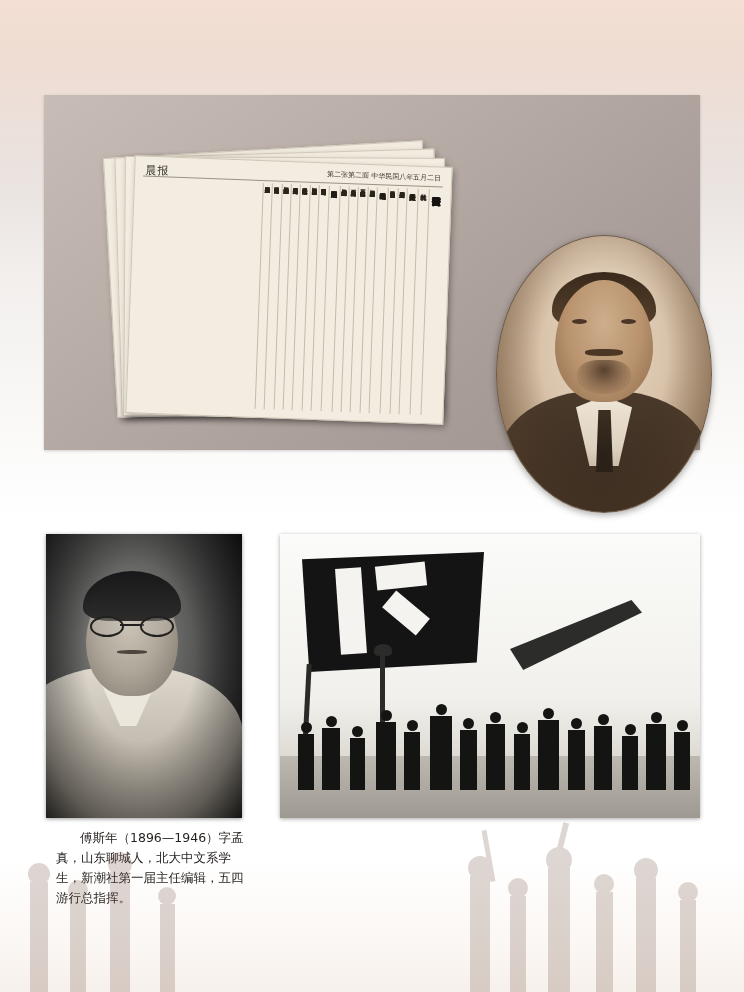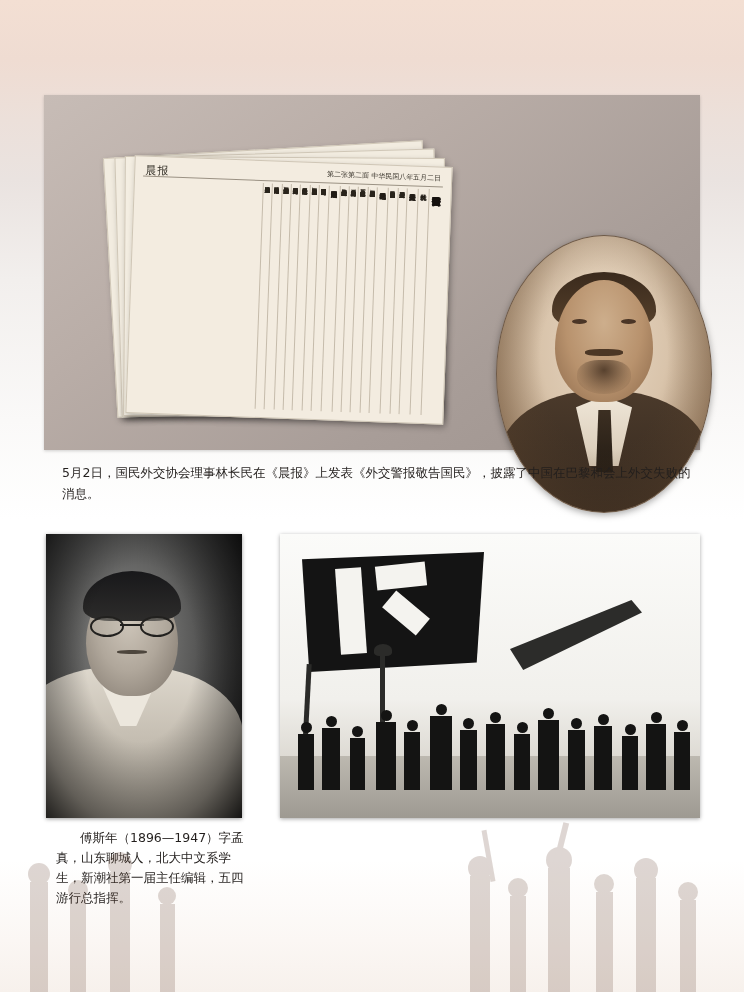--- a/index.html
+++ b/index.html
@@ -470,21 +470,20 @@
       <div class="hair"></div>
       <div class="head"></div>
       <div class="eye l"></div>
       <div class="eye r"></div>
       <div class="mous"></div>
       <div class="beard"></div>
       <div class="vignette"></div>
     </div>
   </div>
 
-  <div class="caption caption-top">5月2日，国民外交协会理事林长民在《晨报》上发表《外交警报敬告国民》，披露了中国在巴黎和会上外交失败的消息。</div>
 
   <div class="photo-fu">
     <div class="bg"></div>
     <div class="f-body"></div>
     <div class="collar"></div>
     <div class="f-head"></div>
     <div class="f-hair"></div>
     <div class="glasses">
       <div class="lens l"></div>
       <div class="bridge"></div>
@@ -547,21 +546,21 @@
         </div>
       <div class="fig" style="left:366px; width:20px; height:66px;">
           <span class="h"></span>
         </div>
       <div class="fig" style="left:394px; width:16px; height:58px;">
           <span class="h"></span>
         </div>
     </div>
   </div>
 
-  <div class="caption caption-fu">傅斯年（1896—1947）字孟真，山东聊城人，北大中文系学生，新潮社第一届主任编辑，五四游行总指挥。</div>
+  <div class="caption caption-fu">傅斯年（1896—1946）字孟真，山东聊城人，北大中文系学生，新潮社第一届主任编辑，五四游行总指挥。</div>
 
   <svg class="bottom-texture" viewBox="0 0 744 180" preserveAspectRatio="none">
     <g fill="#6b4a3a">
       <rect x="30" y="70" width="18" height="110"></rect>
         <circle cx="39" cy="62" r="11"></circle>
       <rect x="70" y="86" width="16" height="94"></rect>
         <circle cx="78" cy="78" r="10"></circle>
       <rect x="110" y="60" width="20" height="120"></rect>
         <circle cx="120" cy="52" r="12"></circle>
       <rect x="160" y="92" width="15" height="88"></rect>

